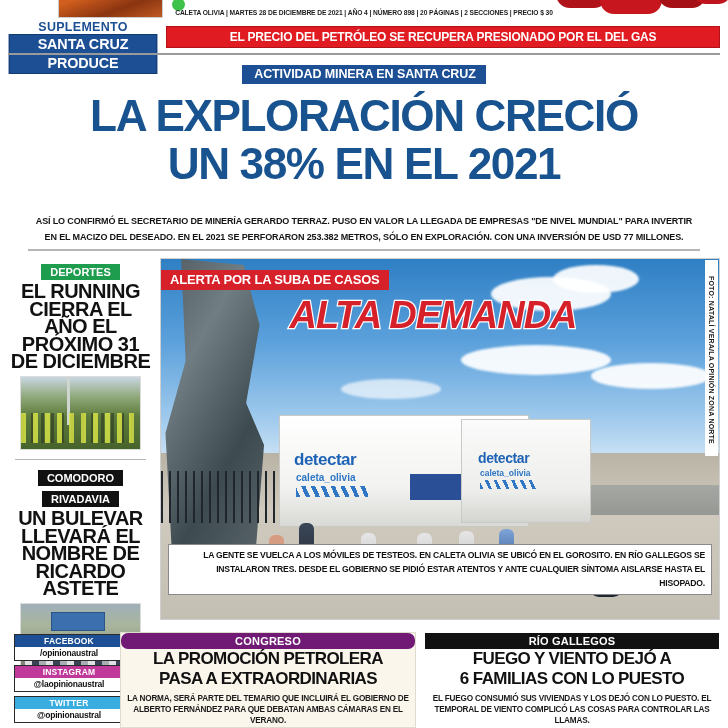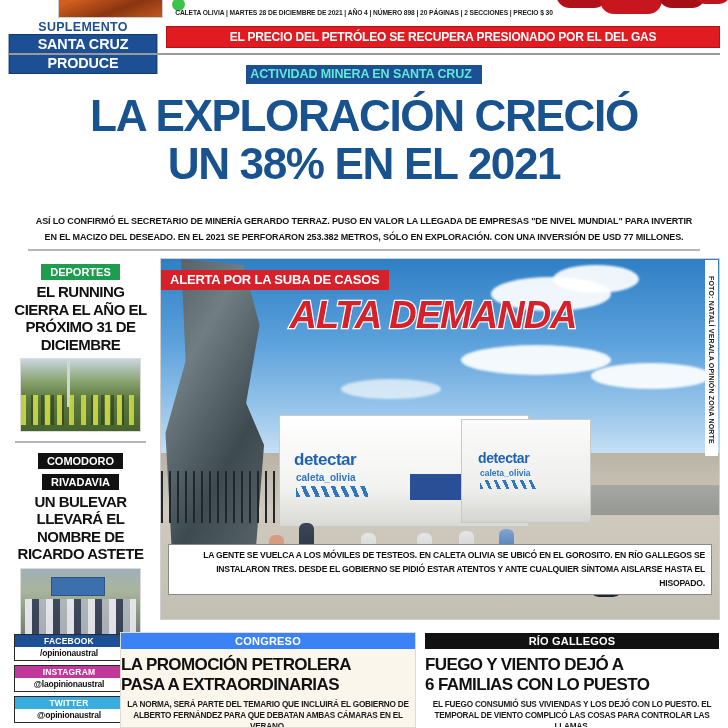--- a/index.html
+++ b/index.html
@@ -107,23 +107,23 @@
   }
 
   
   .kicker-blue {
     position: absolute; left: 0; top: 64px;
     width: 728px; text-align: center;
   }
   .kicker-blue span {
     display: inline-block;
     background: #1d4f94;
-    color: #5eead4;
+    color: #ffffff;
     font-size: 12.5px; font-weight: 900;
-    padding: 2px 10px 3px 4px;
+    padding: 2px 10px 3px 12px;
     letter-spacing: -0.1px;
   }
   .lead-head {
     position: absolute; left: 0; top: 92px;
     width: 728px; text-align: center;
     color: #18538f;
     font-size: 45px; font-weight: 900;
     line-height: 48px;
     letter-spacing: -1.4px;
     transform: scaleX(0.98);
@@ -156,21 +156,21 @@
     color: #ffffff;
     font-size: 11px; font-weight: 900;
     padding: 2px 9px 2px 9px;
     letter-spacing: 0px;
   }
   .side-tag.green span { background: #1f9d4e; }
   .side-tag.black span { background: #111111; }
   .side-head {
     text-align: center;
     color: #111111;
-    font-size: 15px; font-weight: 900;
+    font-size: 20px; font-weight: 900;
     line-height: 17.5px;
     letter-spacing: -0.5px;
     margin-bottom: 5px;
   }
   .side-photo {
     width: 121px; height: 74px;
     margin: 0 auto;
     border: 1px solid #dcdcdc;
     position: relative; overflow: hidden;
   }
@@ -380,28 +380,29 @@
     overflow: hidden;
   }
   .bot-left  { left: 120px; width: 296px; }
   .bot-right { left: 424px; width: 296px; background: #ffffff; border-color:#ffffff;}
   .bot-tag {
     color: #ffffff;
     font-size: 11px; font-weight: 900;
     text-align: center; line-height: 16px;
     letter-spacing: .2px;
   }
-  .bot-tag.blue  { background: #3b82f6; }
+  .bot-tag.blue  { background: #701a75; border-radius: 7px; }
   .bot-tag.black { background: #111111; }
   .bot-head {
     color: #111111;
     font-size: 17px; font-weight: 900;
     line-height: 20px;
+    text-align: center;
     letter-spacing: -0.6px;
-    margin-top: 6px;
+    margin-top: 0;
   }
   .bot-sub {
     color: #1a1a1a;
     font-size: 8.2px; font-weight: 700;
     line-height: 11px;
     text-align: center;
     margin-top: 4px;
     padding: 0 4px;
     letter-spacing: -0.2px;
   }

